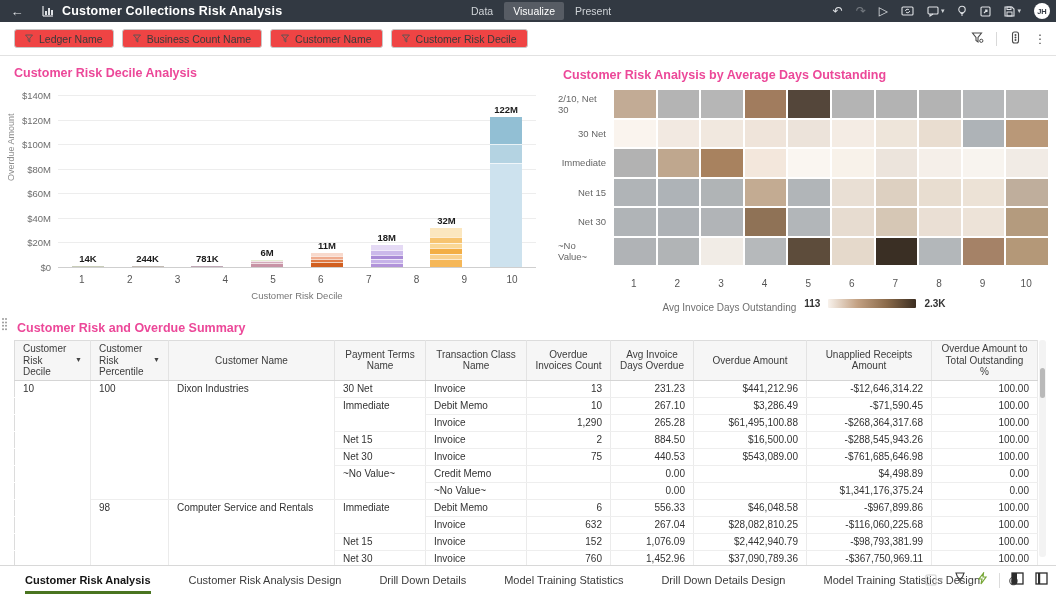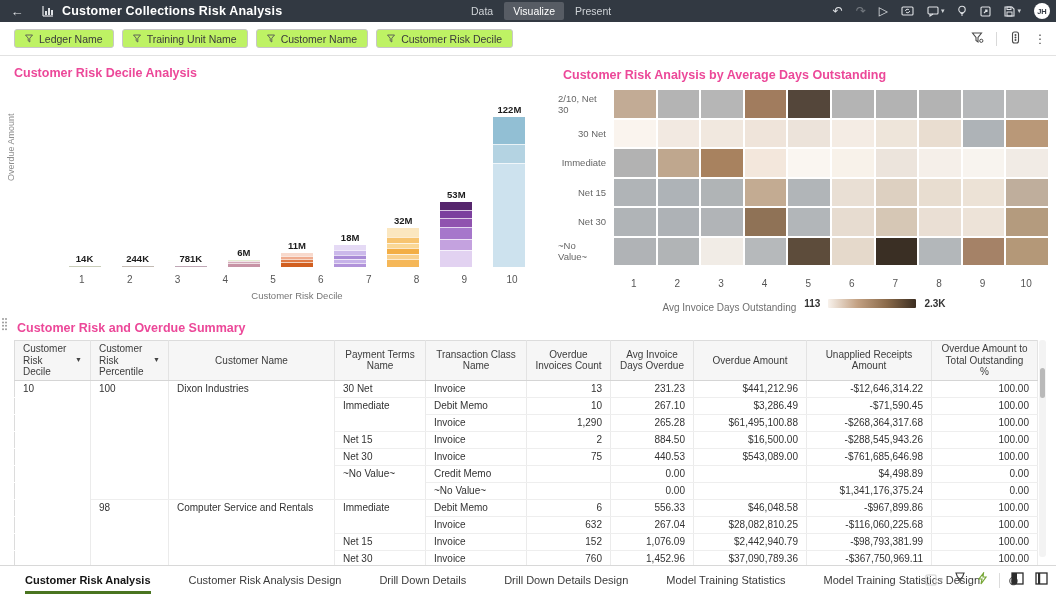--- a/index.html
+++ b/index.html
@@ -22,21 +22,21 @@
   .ticon.dim { opacity:.38; }
   .caret { font-size:7px; color:#cfd3d7; }
   .avatar { width:16px; height:16px; border-radius:50%; background:#fff; color:#323942;
     font-size:7.5px; font-weight:700; display:flex; align-items:center; justify-content:center; }
 
   
   .filterbar { position:absolute; left:0; top:22px; width:1056px; height:34px; background:#fff;
     border-bottom:1px solid #e2e2e2; display:flex; align-items:center; }
   .pills { display:flex; gap:8px; margin-left:14px; }
   .pill { display:flex; align-items:center; gap:6px; height:19px; padding:0 10px;
-    border:1px solid #c7c7c7; border-radius:3px; font-size:10.5px; color:#3a3a3a; cursor:pointer; background:#bef264; }
+    border:1px solid #c7c7c7; border-radius:3px; font-size:10.5px; color:#3a3a3a; cursor:pointer; background:#ef4444; }
   .fb-right { position:absolute; right:10px; display:flex; align-items:center; gap:12px; color:#4a4a4a; }
   .fb-sep { width:1px; height:14px; background:#d9d9d9; }
   .kebab { font-size:12px; color:#4a4a4a; cursor:pointer; letter-spacing:0; }
 
   
   .panel-title { position:absolute; font-size:12.5px; font-weight:700; color:#ec4899; }
 
   
   .bar-panel { position:absolute; left:0; top:56px; width:554px; height:260px; }
   .bar-plot { position:absolute; left:58px; top:39px; width:478px; height:172px; }
@@ -168,21 +168,21 @@
         <div class="pill">
           <span><svg width="8" height="9" viewBox="0 0 8 9">
               <path d="M0.5 1h7L4.8 4.2V8L3.2 6.8V4.2z" fill="none" stroke="#555" stroke-width="0.9"></path>
             </svg></span>
           <span>Ledger Name</span>
         </div>
         <div class="pill">
           <span><svg width="8" height="9" viewBox="0 0 8 9">
               <path d="M0.5 1h7L4.8 4.2V8L3.2 6.8V4.2z" fill="none" stroke="#555" stroke-width="0.9"></path>
             </svg></span>
-          <span>Training Unit Name</span>
+          <span>Business Count Name</span>
         </div>
         <div class="pill">
           <span><svg width="8" height="9" viewBox="0 0 8 9">
               <path d="M0.5 1h7L4.8 4.2V8L3.2 6.8V4.2z" fill="none" stroke="#555" stroke-width="0.9"></path>
             </svg></span>
           <span>Customer Name</span>
         </div>
         <div class="pill">
           <span><svg width="8" height="9" viewBox="0 0 8 9">
               <path d="M0.5 1h7L4.8 4.2V8L3.2 6.8V4.2z" fill="none" stroke="#555" stroke-width="0.9"></path>
@@ -206,20 +206,38 @@
             <circle cx="6.5" cy="9" r="1" fill="#4a4a4a"></circle>
           </svg>
       </span>
       <span class="kebab">⋮</span>
     </div>
   </div>
 
   <section class="bar-panel">
     <div class="panel-title" style="left:14px; top:10px;">Customer Risk Decile Analysis</div>
     <div class="ylabel">Overdue Amount</div>
+    <div class="bar-plot">
+        <div class="gridline" style="top: 0px;"></div>
+        <div class="ytick" style="top: 0px;">$140M</div>
+        <div class="gridline" style="top: 25px;"></div>
+        <div class="ytick" style="top: 25px;">$120M</div>
+        <div class="gridline" style="top: 49px;"></div>
+        <div class="ytick" style="top: 49px;">$100M</div>
+        <div class="gridline" style="top: 74px;"></div>
+        <div class="ytick" style="top: 74px;">$80M</div>
+        <div class="gridline" style="top: 98px;"></div>
+        <div class="ytick" style="top: 98px;">$60M</div>
+        <div class="gridline" style="top: 123px;"></div>
+        <div class="ytick" style="top: 123px;">$40M</div>
+        <div class="gridline" style="top: 147px;"></div>
+        <div class="ytick" style="top: 147px;">$20M</div>
+        <div class="gridline zero" style="top: 172px;"></div>
+        <div class="ytick" style="top: 172px;">$0</div>
+      </div>
     <div class="bar-slots">
         <div class="slot">
           <div class="bar-label">14K</div>
           <div class="bar" style="height: 1px;">
             <div class="bar-seg" style="height: 1px; background: rgb(201, 205, 185);"></div>
           </div>
         </div>
         <div class="slot">
           <div class="bar-label">244K</div>
           <div class="bar" style="height: 1px;">
@@ -261,31 +279,20 @@
         </div>
         <div class="slot">
           <div class="bar-label">32M</div>
           <div class="bar" style="height: 39px;">
             <div class="bar-seg" style="height: 9px; background: rgb(251, 231, 192);"></div>
             <div class="bar-seg" style="height: 6px; background: rgb(247, 196, 112); border-top: 1px solid rgba(255, 255, 255, 0.7);"></div>
             <div class="bar-seg" style="height: 5px; background: rgb(250, 215, 149); border-top: 1px solid rgba(255, 255, 255, 0.7);"></div>
             <div class="bar-seg" style="height: 6px; background: rgb(243, 174, 69); border-top: 1px solid rgba(255, 255, 255, 0.7);"></div>
             <div class="bar-seg" style="height: 5px; background: rgb(249, 208, 140); border-top: 1px solid rgba(255, 255, 255, 0.7);"></div>
             <div class="bar-seg" style="height: 8px; background: rgb(245, 183, 88); border-top: 1px solid rgba(255, 255, 255, 0.7);"></div>
-          </div>
-        </div>
-        <div class="slot">
-          <div class="bar-label">53M</div>
-          <div class="bar" style="height: 65px;">
-            <div class="bar-seg" style="height: 8px; background: rgb(86, 38, 109);"></div>
-            <div class="bar-seg" style="height: 8px; background: rgb(124, 63, 158); border-top: 1px solid rgba(255, 255, 255, 0.7);"></div>
-            <div class="bar-seg" style="height: 9px; background: rgb(144, 83, 175); border-top: 1px solid rgba(255, 255, 255, 0.7);"></div>
-            <div class="bar-seg" style="height: 12px; background: rgb(166, 119, 203); border-top: 1px solid rgba(255, 255, 255, 0.7);"></div>
-            <div class="bar-seg" style="height: 11px; background: rgb(196, 162, 223); border-top: 1px solid rgba(255, 255, 255, 0.7);"></div>
-            <div class="bar-seg" style="height: 17px; background: rgb(226, 210, 241); border-top: 1px solid rgba(255, 255, 255, 0.7);"></div>
           </div>
         </div>
         <div class="slot">
           <div class="bar-label">122M</div>
           <div class="bar" style="height: 150px;">
             <div class="bar-seg" style="height: 27px; background: rgb(146, 191, 212);"></div>
             <div class="bar-seg" style="height: 19px; background: rgb(180, 211, 226); border-top: 1px solid rgba(255, 255, 255, 0.7);"></div>
             <div class="bar-seg" style="height: 104px; background: rgb(205, 226, 238); border-top: 1px solid rgba(255, 255, 255, 0.7);"></div>
           </div>
         </div>
@@ -588,22 +595,22 @@
     <div class="tbl-scroll">
       <div class="tbl-thumb"></div>
     </div>
   </section>
 
   <footer class="bottombar">
     <div class="btabs">
         <div class="btab active">Customer Risk Analysis</div>
         <div class="btab">Customer Risk Analysis Design</div>
         <div class="btab">Drill Down Details</div>
+        <div class="btab">Model Training Statistics</div>
         <div class="btab">Drill Down Details Design</div>
-        <div class="btab">Model Training Statistics</div>
         <div class="btab">Model Training Statistics Design</div>
       </div>
     <span class="add-canvas">⊕</span>
     <div class="bb-right">
       <span style="display:flex;align-items:center;gap:2px;">
         <svg width="12" height="12" viewBox="0 0 12 12">
             <rect x="1" y="1" width="10" height="10" rx="1" fill="none" stroke="#cfcfcf" stroke-width="1.1"></rect>
             <rect x="3" y="3" width="2.5" height="2.5" fill="#dedede"></rect>
           </svg>
         <span class="caret" style="color:#c4c4c4;">▾</span>

